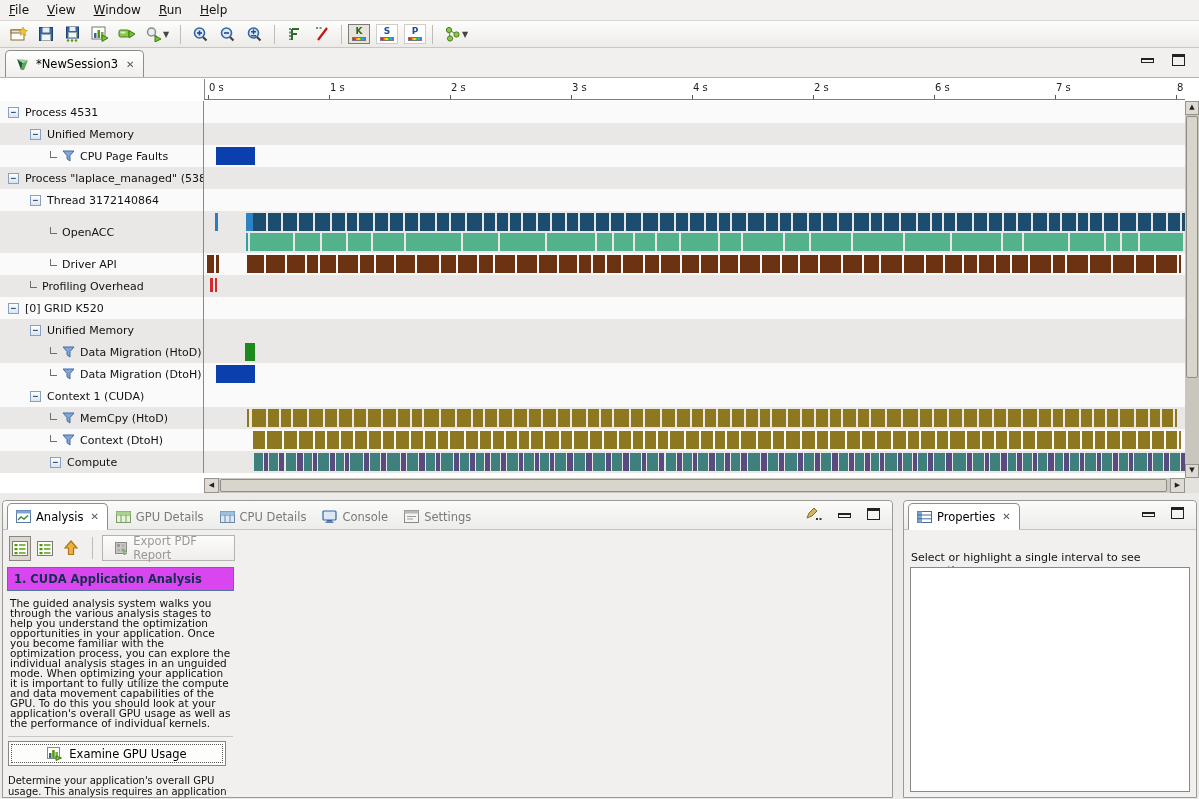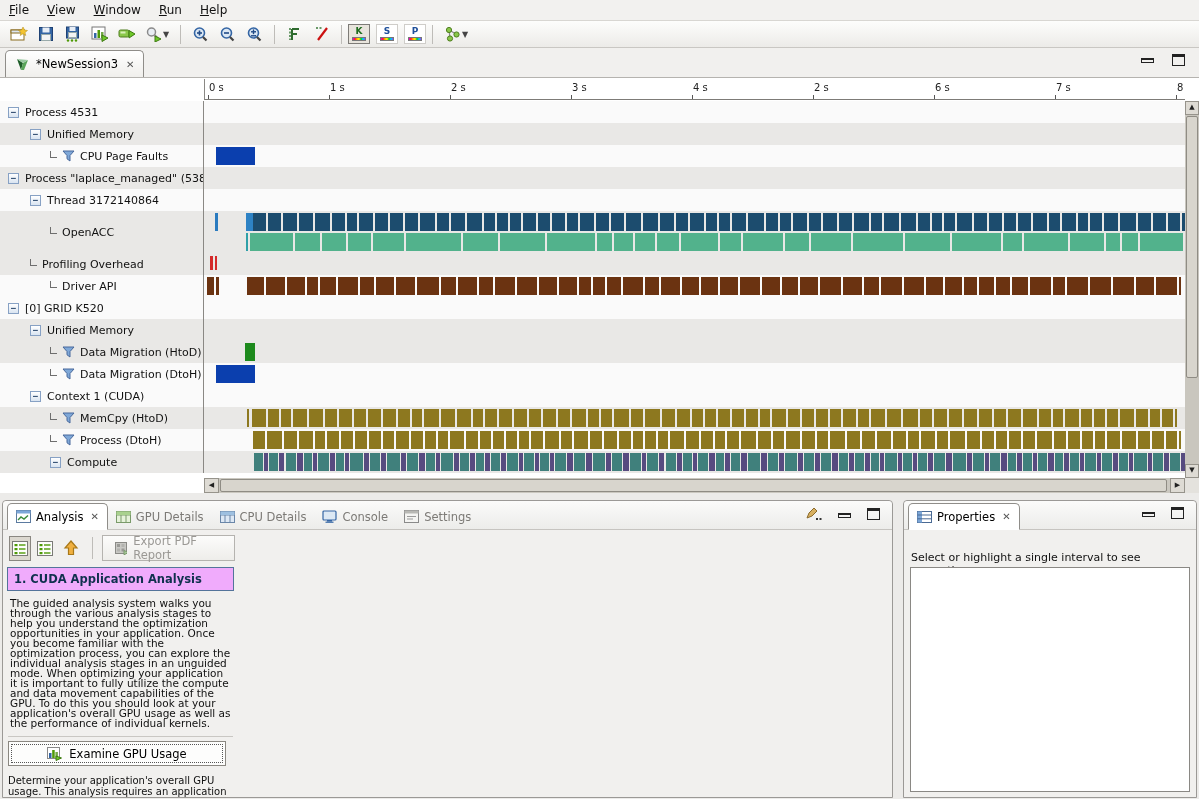--- a/index.html
+++ b/index.html
@@ -61,21 +61,21 @@
   .vtab.active { background:#fff; border:1px solid #8f8d89; border-bottom:1px solid #fff; border-radius:5px 5px 0 0; color:#000; margin-bottom:-1px; height:27px; }
   .ptools { position:absolute; top:6px; display:flex; gap:16px; align-items:center; }
 
   .viewbar { position:absolute; left:0; top:30px; width:232px; height:34px; display:flex; align-items:center; padding-left:6px; gap:4px; }
   .vbtn { width:25px; height:25px; display:flex; align-items:center; justify-content:center; border:1px solid transparent; }
   .vbtn.pressed { background:#dcd8d0; border:1px solid #8a8781; }
   .vsep { width:1px; height:22px; background:#bebcb8; margin:0 6px; }
   .export-btn { height:26px; display:flex; align-items:center; gap:6px; padding:0 12px; border:1px solid #b5b3af; background:linear-gradient(#fcfcfb,#eeedea); font-size:11.5px; color:#9a9894; }
 
   .analysis-col { position:absolute; left:3px; top:64px; width:229px; bottom:0; overflow:hidden; }
-  .an-header { margin:2px 1px 0 1px; background:#f0abfc; border:1px solid #54749a; color:#10304e; font-size:11.5px; font-weight:bold; padding:4px 6px; }
+  .an-header { margin:2px 1px 0 1px; background:#d946ef; border:1px solid #54749a; color:#10304e; font-size:11.5px; font-weight:bold; padding:4px 6px; }
   .an-body { padding:7px 4px 4px 4px; font-size:10.5px; line-height:10px; color:#101010; }
   .an-div { border-top:1px solid #c9c7c3; margin:4px 2px; }
   .an-btn { margin:4px 2px; width:218px; height:25px; display:flex; align-items:center; justify-content:center; gap:7px; background:#fdfdfc; border:1px solid #8a8781; outline:1px dotted #555; outline-offset:-4px; font-size:11.5px; color:#000; }
   .an-note { padding:6px 2px; font-size:10px; line-height:10.5px; color:#101010; }
 
   .results { position:absolute; left:237px; top:31px; right:7px; bottom:6px; border:1px solid #aaa8a4; }
   .results legend { font-size:11px; color:#111; margin-left:2px; padding:0 3px 0 0; }
   .results-inner { position:absolute; left:5px; top:8px; right:5px; bottom:7px; background:#d9d8d4; border:1px solid #97948e; }
 
   .prop-hint { position:absolute; left:7px; top:50px; font-size:11px; color:#111; }
@@ -385,30 +385,20 @@
             <div class="bar" style="left: 700.931px; width: 44.6213px; top: 22px; height: 18px; background: rgb(82, 178, 140);"></div>
             <div class="bar" style="left: 747.552px; width: 49.6278px; top: 22px; height: 18px; background: rgb(82, 178, 140);"></div>
             <div class="bar" style="left: 799.18px; width: 18.6949px; top: 22px; height: 18px; background: rgb(82, 178, 140);"></div>
             <div class="bar" style="left: 819.875px; width: 44.5273px; top: 22px; height: 18px; background: rgb(82, 178, 140);"></div>
             <div class="bar" style="left: 866.402px; width: 33.4296px; top: 22px; height: 18px; background: rgb(82, 178, 140);"></div>
             <div class="bar" style="left: 901.832px; width: 14.2118px; top: 22px; height: 18px; background: rgb(82, 178, 140);"></div>
             <div class="bar" style="left: 918.044px; width: 16.1884px; top: 22px; height: 18px; background: rgb(82, 178, 140);"></div>
             <div class="bar" style="left: 936.232px; width: 42.949px; top: 22px; height: 18px; background: rgb(82, 178, 140);"></div>
           </div>
         </div>
-        <div class="tl-row odd" style="height: 22px;">
-          <div class="tl-label" style="padding-left: 30px;">
-            <span class="elb"></span>
-            <span>Profiling Overhead</span>
-          </div>
-          <div class="tl-chart">
-            <div class="bar" style="left: 5.662px; width: 2.904px; top: 3px; height: 14px; background: rgb(212, 42, 42);"></div>
-            <div class="bar" style="left: 10.502px; width: 2.904px; top: 3px; height: 14px; background: rgb(212, 42, 42);"></div>
-          </div>
-        </div>
         <div class="tl-row even" style="height: 22px;">
           <div class="tl-label" style="padding-left: 50px;">
             <span class="elb"></span>
             <span>Driver API</span>
           </div>
           <div class="tl-chart">
             <div class="bar" style="left: 3px; width: 6.655px; top: 2px; height: 18px; background: rgb(107, 51, 17);"></div>
             <div class="bar" style="left: 12.075px; width: 3.025px; top: 2px; height: 18px; background: rgb(107, 51, 17);"></div>
             <div class="bar" style="left: 43.172px; width: 17.0585px; top: 2px; height: 18px; background: rgb(107, 51, 17);"></div>
             <div class="bar" style="left: 62.2305px; width: 19.1345px; top: 2px; height: 18px; background: rgb(107, 51, 17);"></div>
@@ -452,20 +442,30 @@
             <div class="bar" style="left: 792.167px; width: 13.5725px; top: 2px; height: 18px; background: rgb(107, 51, 17);"></div>
             <div class="bar" style="left: 807.74px; width: 16.6976px; top: 2px; height: 18px; background: rgb(107, 51, 17);"></div>
             <div class="bar" style="left: 826.437px; width: 20.2375px; top: 2px; height: 18px; background: rgb(107, 51, 17);"></div>
             <div class="bar" style="left: 848.675px; width: 12.7008px; top: 2px; height: 18px; background: rgb(107, 51, 17);"></div>
             <div class="bar" style="left: 863.376px; width: 21.0392px; top: 2px; height: 18px; background: rgb(107, 51, 17);"></div>
             <div class="bar" style="left: 886.415px; width: 20.7672px; top: 2px; height: 18px; background: rgb(107, 51, 17);"></div>
             <div class="bar" style="left: 909.182px; width: 21.0239px; top: 2px; height: 18px; background: rgb(107, 51, 17);"></div>
             <div class="bar" style="left: 932.206px; width: 17.6997px; top: 2px; height: 18px; background: rgb(107, 51, 17);"></div>
             <div class="bar" style="left: 951.905px; width: 20.773px; top: 2px; height: 18px; background: rgb(107, 51, 17);"></div>
             <div class="bar" style="left: 974.678px; width: 2.37159px; top: 2px; height: 18px; background: rgb(107, 51, 17);"></div>
+          </div>
+        </div>
+        <div class="tl-row odd" style="height: 22px;">
+          <div class="tl-label" style="padding-left: 30px;">
+            <span class="elb"></span>
+            <span>Profiling Overhead</span>
+          </div>
+          <div class="tl-chart">
+            <div class="bar" style="left: 5.662px; width: 2.904px; top: 3px; height: 14px; background: rgb(212, 42, 42);"></div>
+            <div class="bar" style="left: 10.502px; width: 2.904px; top: 3px; height: 14px; background: rgb(212, 42, 42);"></div>
           </div>
         </div>
         <div class="tl-row even" style="height: 22px;">
           <div class="tl-label" style="padding-left: 8px;">
             <span class="mbox">−</span>
             <span>[0] GRID K520</span>
           </div>
           <div class="tl-chart"></div>
         </div>
         <div class="tl-row odd" style="height: 22px;">
@@ -590,21 +590,21 @@
           </div>
         </div>
         <div class="tl-row even" style="height: 22px;">
           <div class="tl-label" style="padding-left: 50px;">
             <span class="elb"></span>
             <span class="funl">
               <svg width="13" height="12">
                 <path d="M1 1 h11 l-4 4.5 v5.5 l-3 -2.2 v-3.3 z" fill="#7fa8d8" stroke="#49699c"></path>
               </svg>
             </span>
-            <span>Process (DtoH)</span>
+            <span>Context (DtoH)</span>
           </div>
           <div class="tl-chart">
             <div class="bar" style="left: 49.222px; width: 12.2313px; top: 2px; height: 18px; background: rgb(141, 120, 31);"></div>
             <div class="bar" style="left: 63.4533px; width: 14.3681px; top: 2px; height: 18px; background: rgb(141, 120, 31);"></div>
             <div class="bar" style="left: 79.8214px; width: 13.5366px; top: 2px; height: 18px; background: rgb(141, 120, 31);"></div>
             <div class="bar" style="left: 95.358px; width: 13.7453px; top: 2px; height: 18px; background: rgb(141, 120, 31);"></div>
             <div class="bar" style="left: 111.103px; width: 10.3112px; top: 2px; height: 18px; background: rgb(141, 120, 31);"></div>
             <div class="bar" style="left: 123.414px; width: 11.1053px; top: 2px; height: 18px; background: rgb(141, 120, 31);"></div>
             <div class="bar" style="left: 136.52px; width: 12.5159px; top: 2px; height: 18px; background: rgb(141, 120, 31);"></div>
             <div class="bar" style="left: 151.036px; width: 11.6659px; top: 2px; height: 18px; background: rgb(141, 120, 31);"></div>

